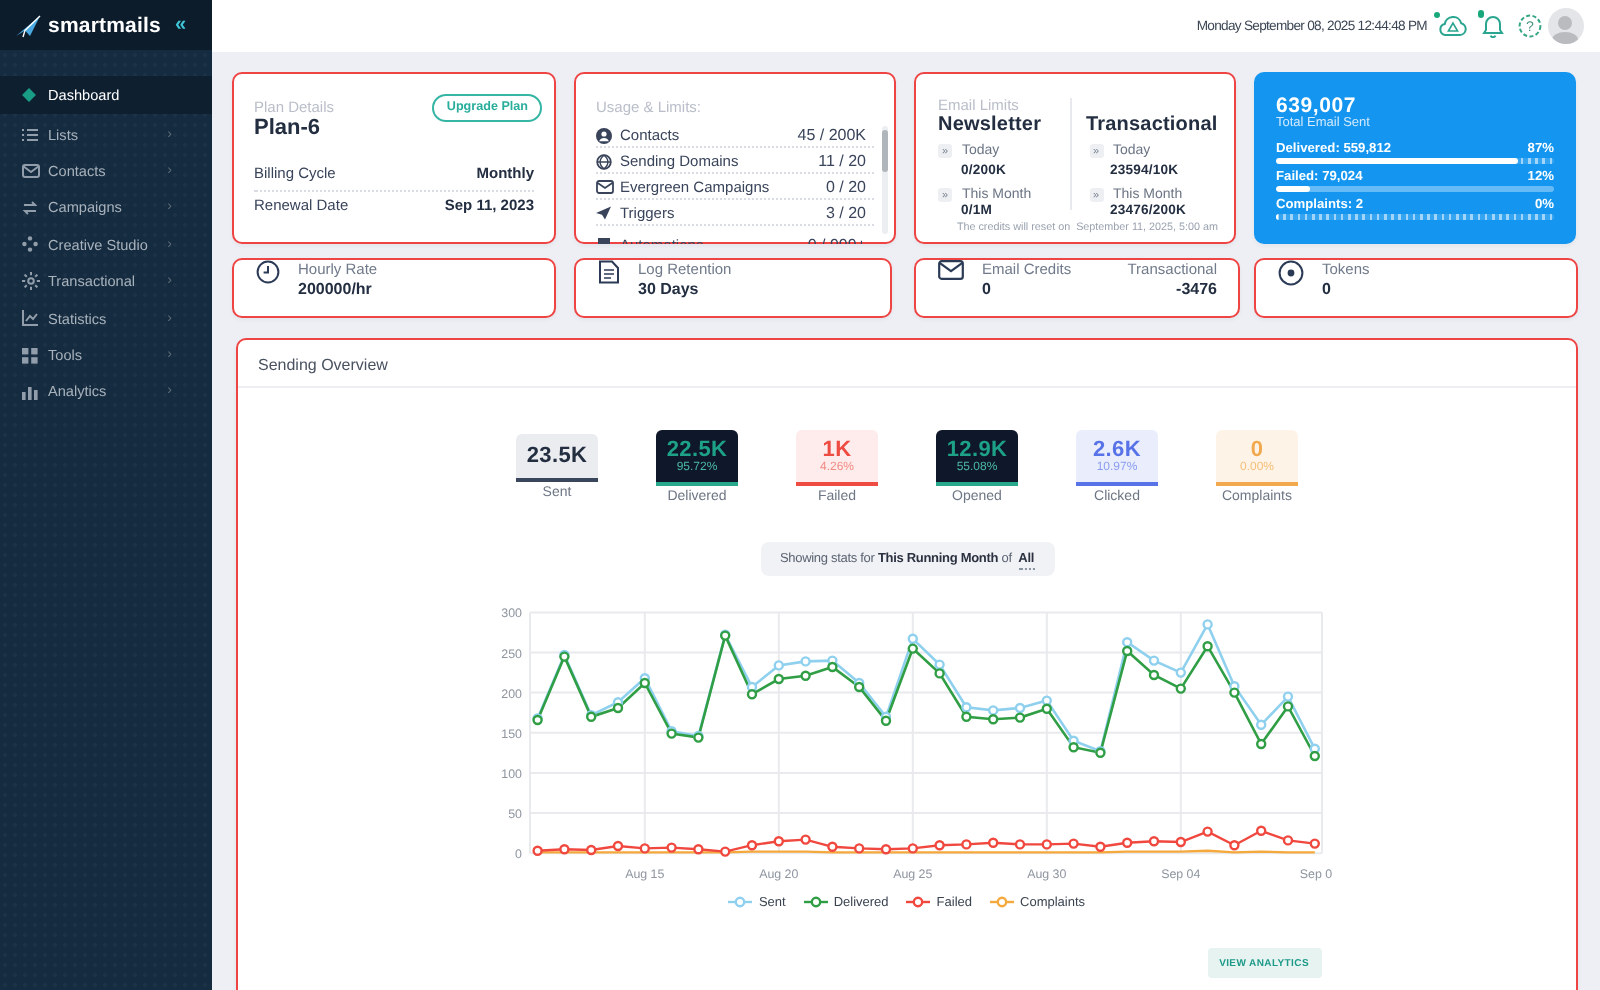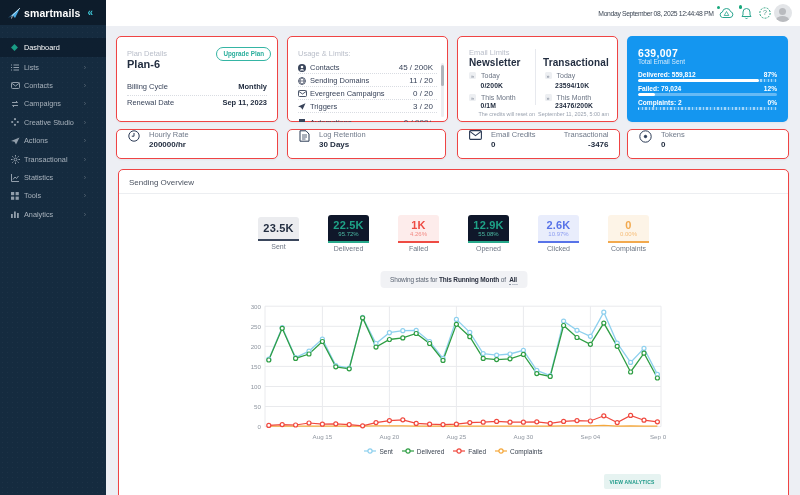--- a/index.html
+++ b/index.html
@@ -138,29 +138,20 @@
     <a>
         <span class="ic">
           <svg width="8" height="8" viewBox="0 0 8 8" fill="#a7b2bd">
             <circle cx="4" cy="1.2" r="1.1"></circle>
             <circle cx="4" cy="6.8" r="1.1"></circle>
             <circle cx="1.2" cy="4" r="1.1"></circle>
             <circle cx="6.8" cy="4" r="1.1"></circle>
           </svg>
         </span>
         <span class="lb">Creative Studio</span>
-        <span class="ar">›</span>
-      </a>
-    <a>
-        <span class="ic">
-          <svg width="9" height="8" viewBox="0 0 9 8">
-            <path d="M0 4 8.5 0.5 5 7.5 3.5 4.8 Z" fill="#a7b2bd"></path>
-          </svg>
-        </span>
-        <span class="lb">Actions</span>
         <span class="ar">›</span>
       </a>
     <a>
         <span class="ic">
           <svg width="9" height="9" viewBox="0 0 9 9">
             <circle cx="4.5" cy="4.5" r="1.4" fill="none" stroke="#a7b2bd"></circle>
             <path d="M4.5 0v1.6M4.5 7.4V9M0 4.5h1.6M7.4 4.5H9M1.3 1.3l1.1 1.1M6.6 6.6l1.1 1.1M7.7 1.3 6.6 2.4M2.4 6.6 1.3 7.7" stroke="#a7b2bd"></path>
           </svg>
         </span>
         <span class="lb">Transactional</span>

